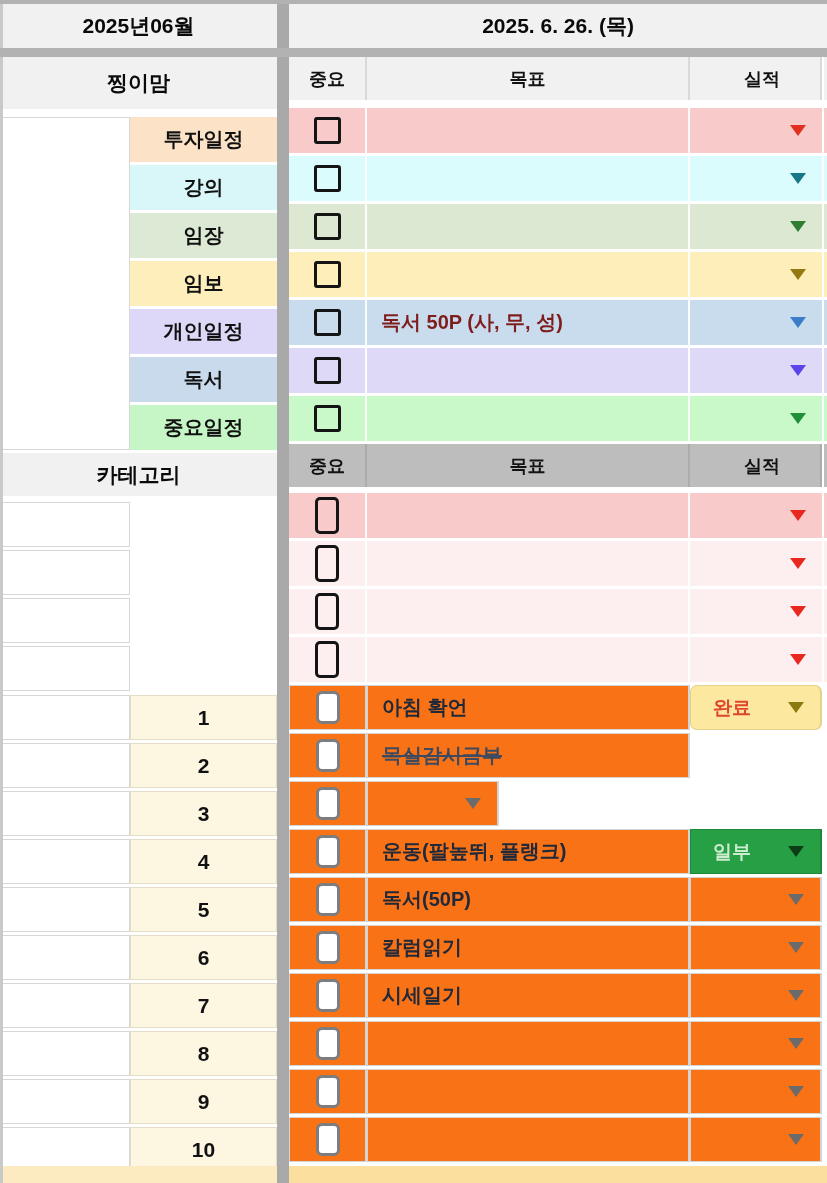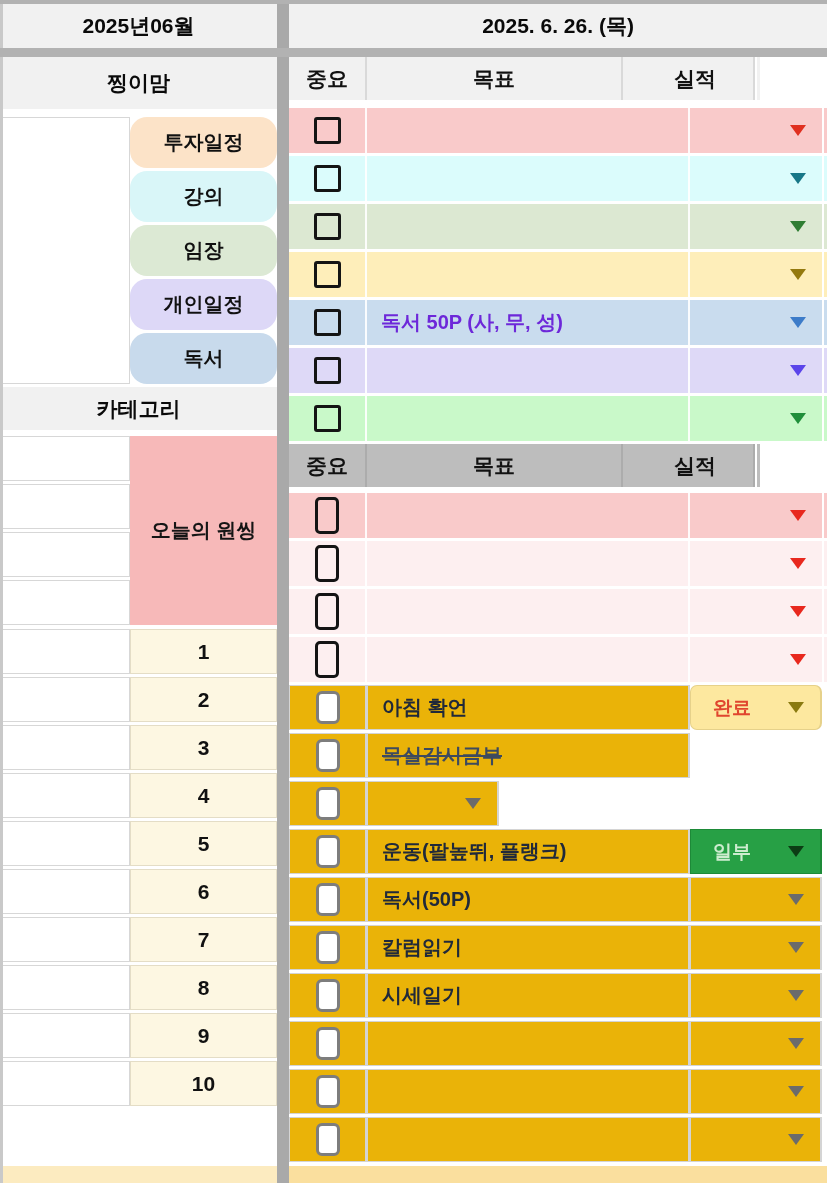--- a/index.html
+++ b/index.html
@@ -22,54 +22,54 @@
   .h43{height:52px;margin-bottom:8px;}
 
   
   .lrow{display:flex;height:45px;margin-bottom:3px;}
   .a-cell{width:130px;background:#fff;border:1px solid #d7d7d7;box-sizing:border-box;}
   .b-label{width:147px;display:flex;align-items:center;justify-content:center;
            font-size:20px;background:var(--lbg,#fff);box-sizing:border-box;}
   .cat-section{display:flex;margin-bottom:3px;}
   .a-merged{width:130px;background:#fff;border:1px solid #d7d7d7;box-sizing:border-box;}
   .labels-col{width:147px;}
-  .labels-col .b-label{width:147px;height:51px;margin-bottom:3px;border-radius:17px;}
+  .labels-col .b-label{width:147px;height:45px;margin-bottom:3px;}
   .labels-col .b-label:last-child{margin-bottom:0;}
   .h-cat{height:43px;margin-bottom:6px;font-size:21px;text-align:center;}
   .num-cell{width:147px;display:flex;align-items:center;justify-content:center;
             background:#fdf7e2;border:1px solid #e4ddc6;box-sizing:border-box;font-size:21px;}
 
   
   .onething{position:relative;height:189px;margin-bottom:4px;}
   .onething .a-stack .a-cell{height:45px;margin-bottom:3px;}
   .onething .a-stack .a-cell:last-child{margin-bottom:0;}
   .ot-label{position:absolute;left:130px;top:0;width:147px;height:189px;background:#f7b9b9;
             display:flex;align-items:center;justify-content:center;font-size:20px;color:#151515;}
 
   
   .hrow{display:flex;height:43px;margin-bottom:8px;}
   .hrow2{display:flex;height:43px;margin-bottom:6px;margin-top:0;}
-  .hc{display:flex;align-items:center;justify-content:center;font-size:21px;box-sizing:border-box;}
-  .hc-c{width:78px;}  .hc-d{width:256px;}  .hc-e{width:132px;padding-left:14px;}
+  .hc{display:flex;align-items:center;justify-content:center;font-size:18px;box-sizing:border-box;}
+  .hc-c{width:78px;}  .hc-d{width:323px;}  .hc-e{width:132px;padding-left:14px;}
   .hrow-light .hc{background:#f1f1f1;border-right:2px solid #d9d9d9;}
   .hrow-gray .hc{background:#bdbdbd;border-right:2px solid #acacac;}
   .sliver{width:5px;box-sizing:border-box;border-left:2px solid #ffffff;}
   .hrow-light .sliver{background:#f1f1f1;}
   .hrow-gray .sliver{background:#bdbdbd;}
 
   .rrow{display:flex;height:45px;margin-bottom:3px;}
   .c-cell{width:78px;display:flex;align-items:center;justify-content:center;box-sizing:border-box;}
   .d-cell{width:323px;display:flex;align-items:center;box-sizing:border-box;
           padding-left:14px;font-size:20px;}
   .e-cell{width:132px;position:relative;display:flex;align-items:center;box-sizing:border-box;
           justify-content:space-between;padding:0 16px 0 22px;font-size:19px;}
   .tinted .c-cell,.tinted .d-cell,.tinted .e-cell,.tinted .sliver{
           background:var(--cbg,#fff);}
   .tinted .c-cell,.tinted .d-cell{border-right:2px solid rgba(255,255,255,.9);}
-  .plain .c-cell,.plain .d-cell,.plain .e-cell{background:#eab308;border:1px solid #d4d4d4;border-right:2px solid #d4d4d4;}
+  .plain .c-cell,.plain .d-cell,.plain .e-cell{background:#f97316;border:1px solid #d4d4d4;border-right:2px solid #d4d4d4;}
   .plain .sliver{background:#fff;border-left:none;}
 
   
   .tri{width:0;height:0;border-left:8px solid transparent;border-right:8px solid transparent;
        border-top:11px solid var(--tri,#6b6b6b);margin-left:auto;}
   
   .cb{box-sizing:border-box;border-radius:3px;}
   .cb-cat{width:27px;height:27px;border:3.5px solid #141414;}
   .cb-ot{width:24px;height:37px;border:3.5px solid #141414;border-radius:5px;}
   .cb-task{width:24px;height:33px;border:3.5px solid #7d7d7d;border-radius:6px;background:#fff;}
@@ -77,21 +77,21 @@
   
   .rc0{--lbg:#fce3c8;--cbg:#f9caca;--tri:#e03020;}
   .rc1{--lbg:#d9f6f8;--cbg:#dbfcfc;--tri:#177787;}
   .rc2{--lbg:#dce9d4;--cbg:#dce8d2;--tri:#2f7d33;}
   .rc3{--lbg:#feeebb;--cbg:#feeeba;--tri:#94790e;}
   .rc4{--lbg:#c8daec;--cbg:#c9dcee;--tri:#3d7cc9;}
   .rc5{--lbg:#ddd8f7;--cbg:#ded9f7;--tri:#5b45ea;}
   .rc6{--lbg:#c6f6c6;--cbg:#c9f9c9;--tri:#1f8f3a;}
   .ot-first{--cbg:#f9caca;--tri:#e8281e;}
   .ot-rest{--cbg:#fdeff0;--tri:#e8281e;}
-  .goal-navy{color:#6d28d9;}
+  .goal-navy{color:#7f1d1d;}
   .goal-dark{color:#20293a;}
   .struck{text-decoration:line-through;}
   .struck-goal{color:#3d4a5f;}
 
   
   .st-done{background:#fde89f !important;border-color:#e6d18a !important;border-radius:7px;--tri:#8a7a10;}
   .st-done .status-txt{color:#e0452e;}
   .st-fail{background:#cbcbcb !important;border-color:#bdbdbd !important;--tri:#6e6e6e;}
   .st-fail .status-txt{color:#9a9a9a;}
   .st-partial{background:#27a045 !important;border-color:#1d8a38 !important;--tri:#0c3d14;}
@@ -116,35 +116,36 @@
   <div class="left-block">
     <div class="cellhead h44">2025년06월</div>
     <div class="cellhead h43">찡이맘</div>
 
     <div class="cat-section">
       <div class="a-merged"></div>
       <div class="labels-col">
         <div class="b-label rc0">투자일정</div>
         <div class="b-label rc1">강의</div>
         <div class="b-label rc2">임장</div>
+        <div class="b-label rc3">임보</div>
         <div class="b-label rc5">개인일정</div>
         <div class="b-label rc4">독서</div>
+        <div class="b-label rc6">중요일정</div>
       </div>
     </div>
 
     <div class="cellhead h-cat">카테고리</div>
 
     <div class="onething">
       <div class="a-stack">
         <div class="a-cell"></div>
         <div class="a-cell"></div>
         <div class="a-cell"></div>
         <div class="a-cell"></div>
       </div>
-      <div class="ot-label">오늘의 원씽</div>
     </div>
 
     <div class="lrow">
         <div class="a-cell"></div>
         <div class="num-cell">1</div>
       </div>
     <div class="lrow">
         <div class="a-cell"></div>
         <div class="num-cell">2</div>
       </div>

